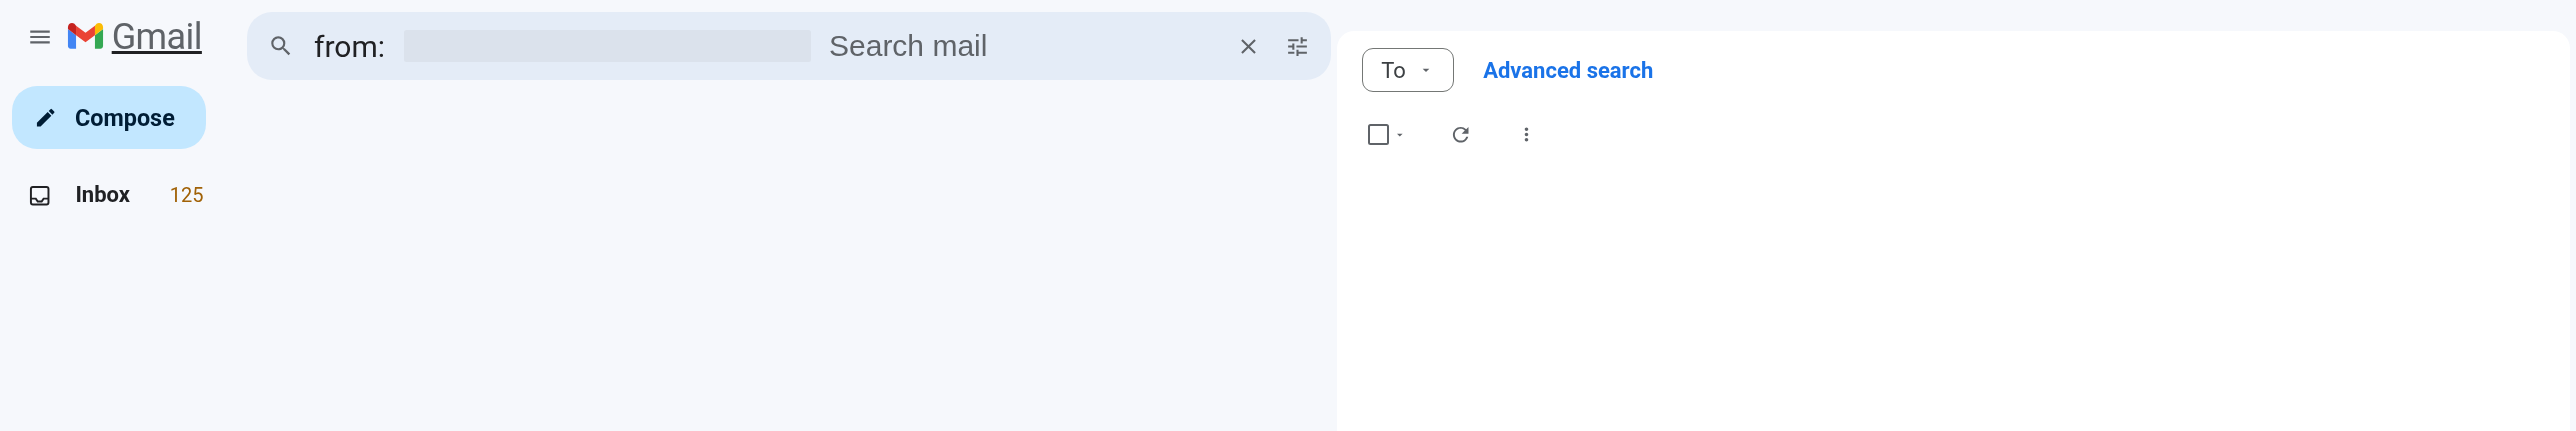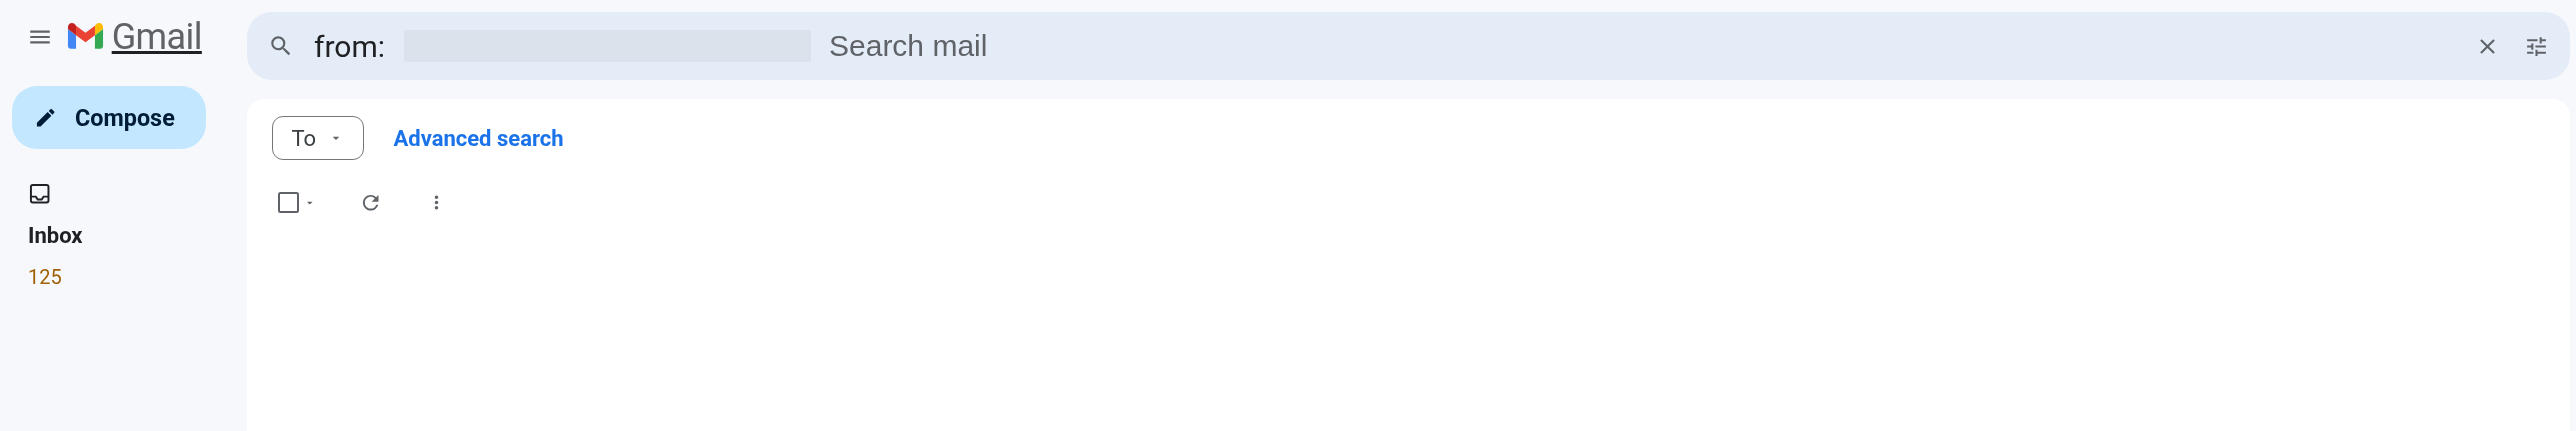--- a/index.html
+++ b/index.html
@@ -61,45 +61,44 @@
     cursor: pointer;
     width: fit-content;
   }
   .compose-label {
     font-size: 23.4px;
     color: #001d35;
     font-weight: 700;
   }
   .nav-item {
     display: flex;
-    align-items: flex-start;
-    gap: 17px;
+    align-items: flex-end;
+    gap: 24px;
     padding: 8.6px 25px 8.6px 28px;
     cursor: pointer;
     border-radius: 0 25px 25px 0;
     margin-right: 18.5px;
-    flex-direction: column;
   }
   .nav-label {
     font-size: 22px;
     color: #202124;
     font-weight: 700;
     flex: 1;
   }
   .nav-count {
     font-size: 20px;
     color: #a16207;
     font-weight: 400;
   }
 
   
   .main {
     flex: 1;
     display: flex;
-    flex-direction: column;
+    flex-direction: row;
     padding-top: 12.3px;
   }
   .search-bar {
     background: #e4ecf7;
     border-radius: 25px;
     height: 68px;
     display: flex;
     align-items: center;
     padding: 0 18.5px;
     gap: 18.5px;

